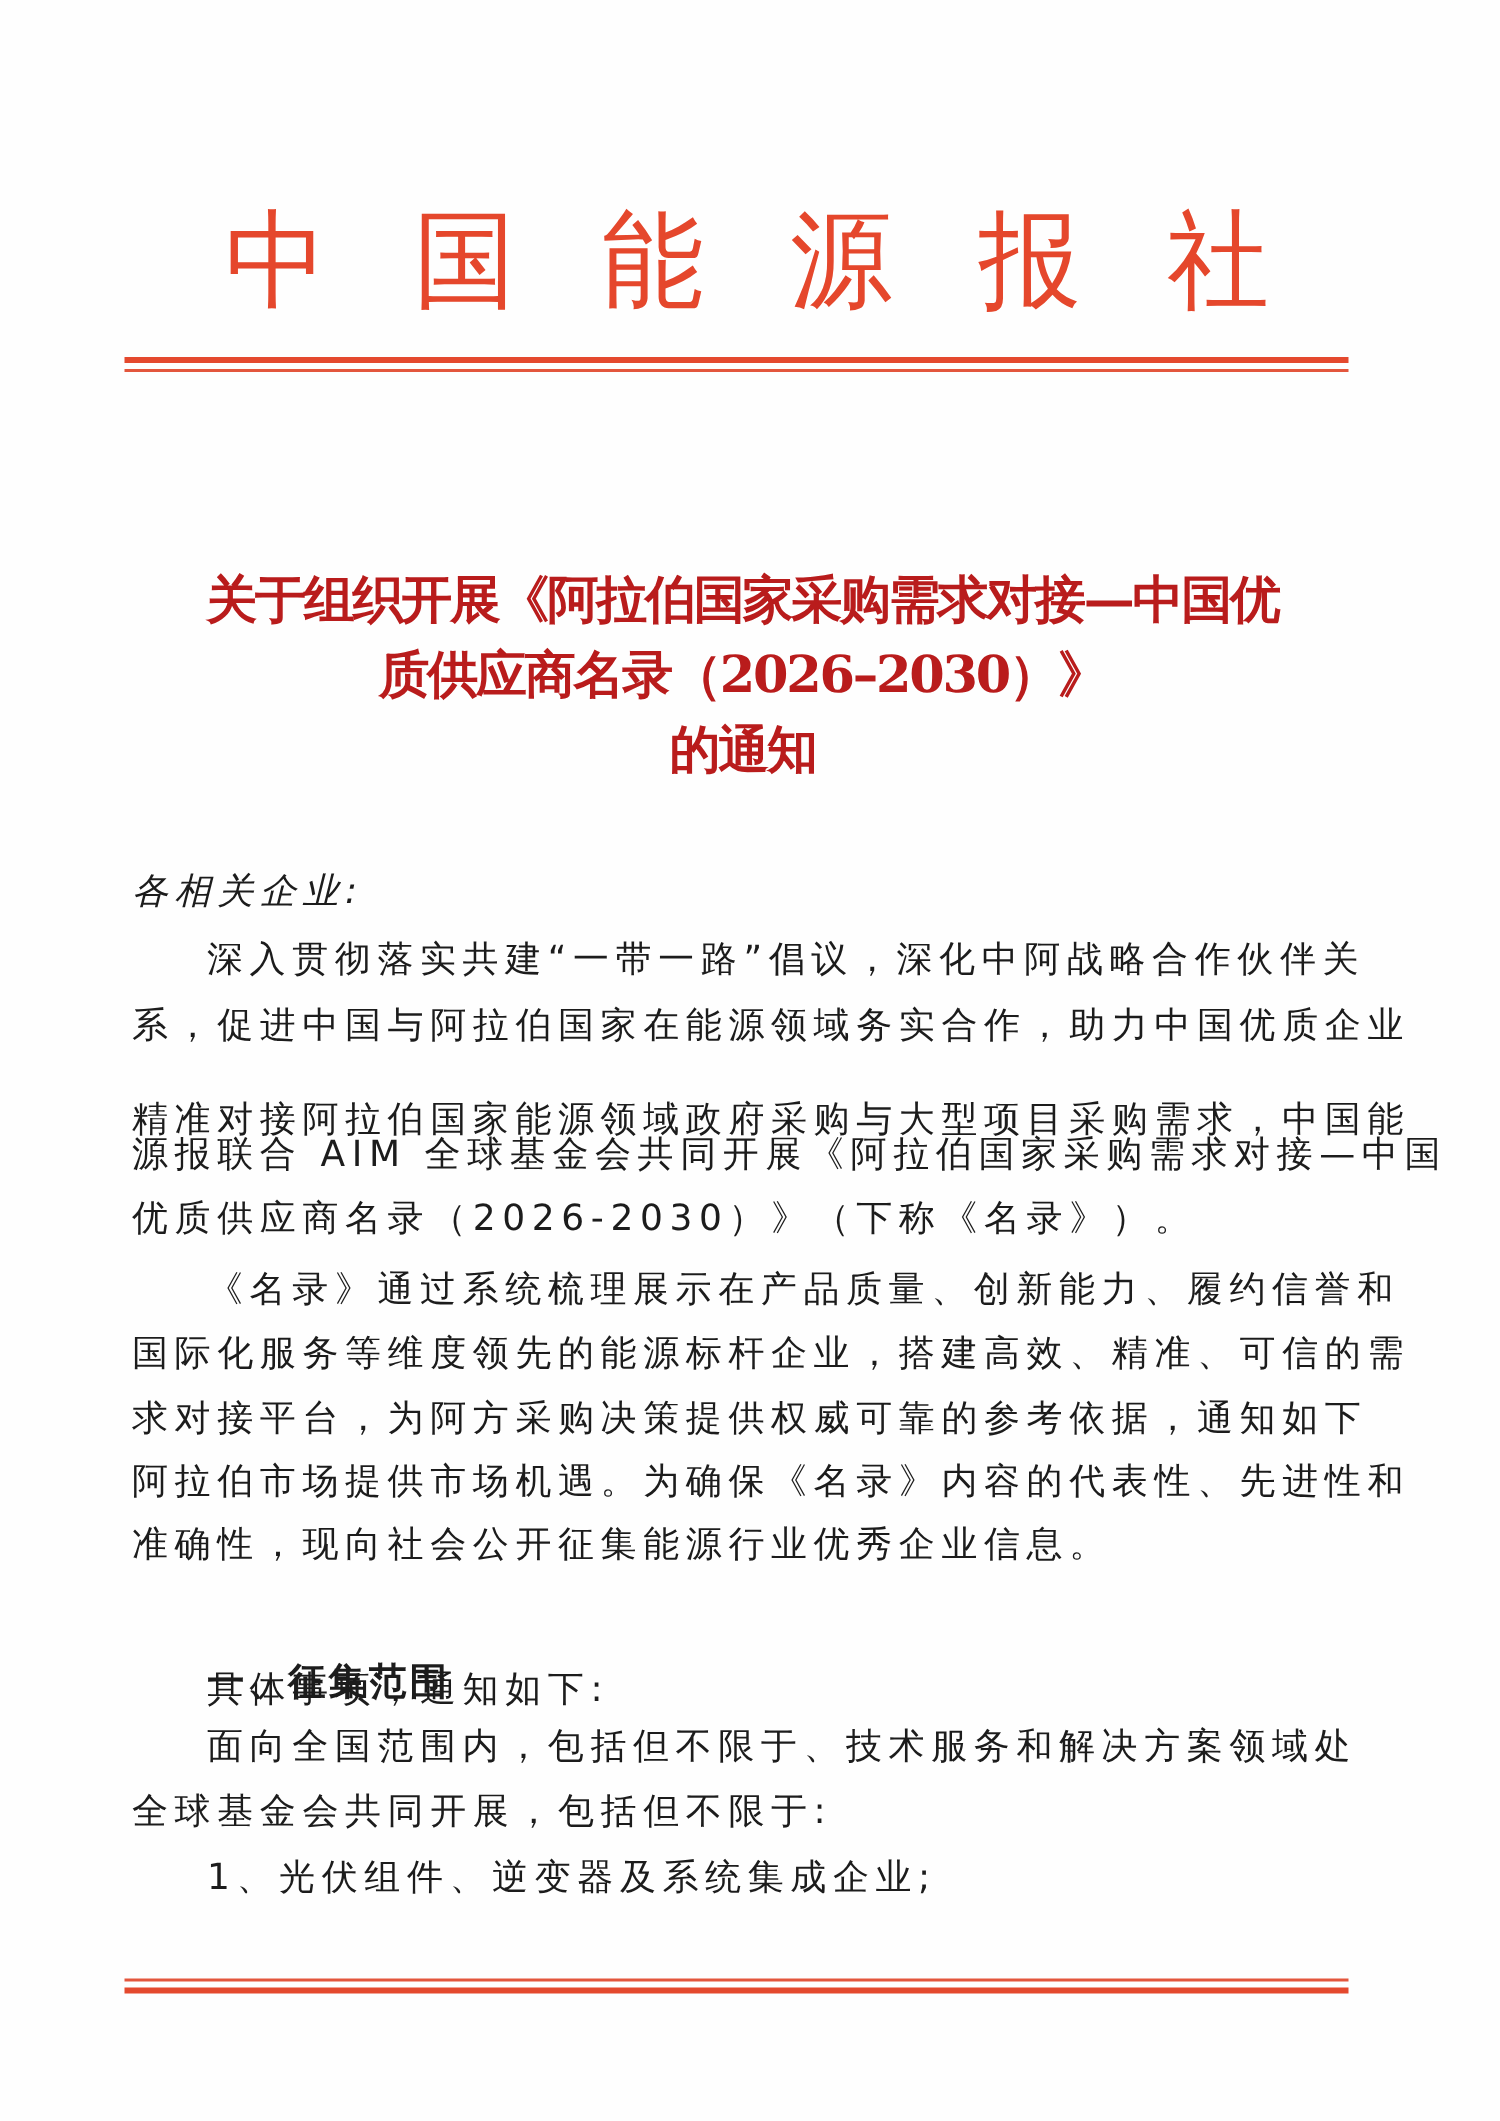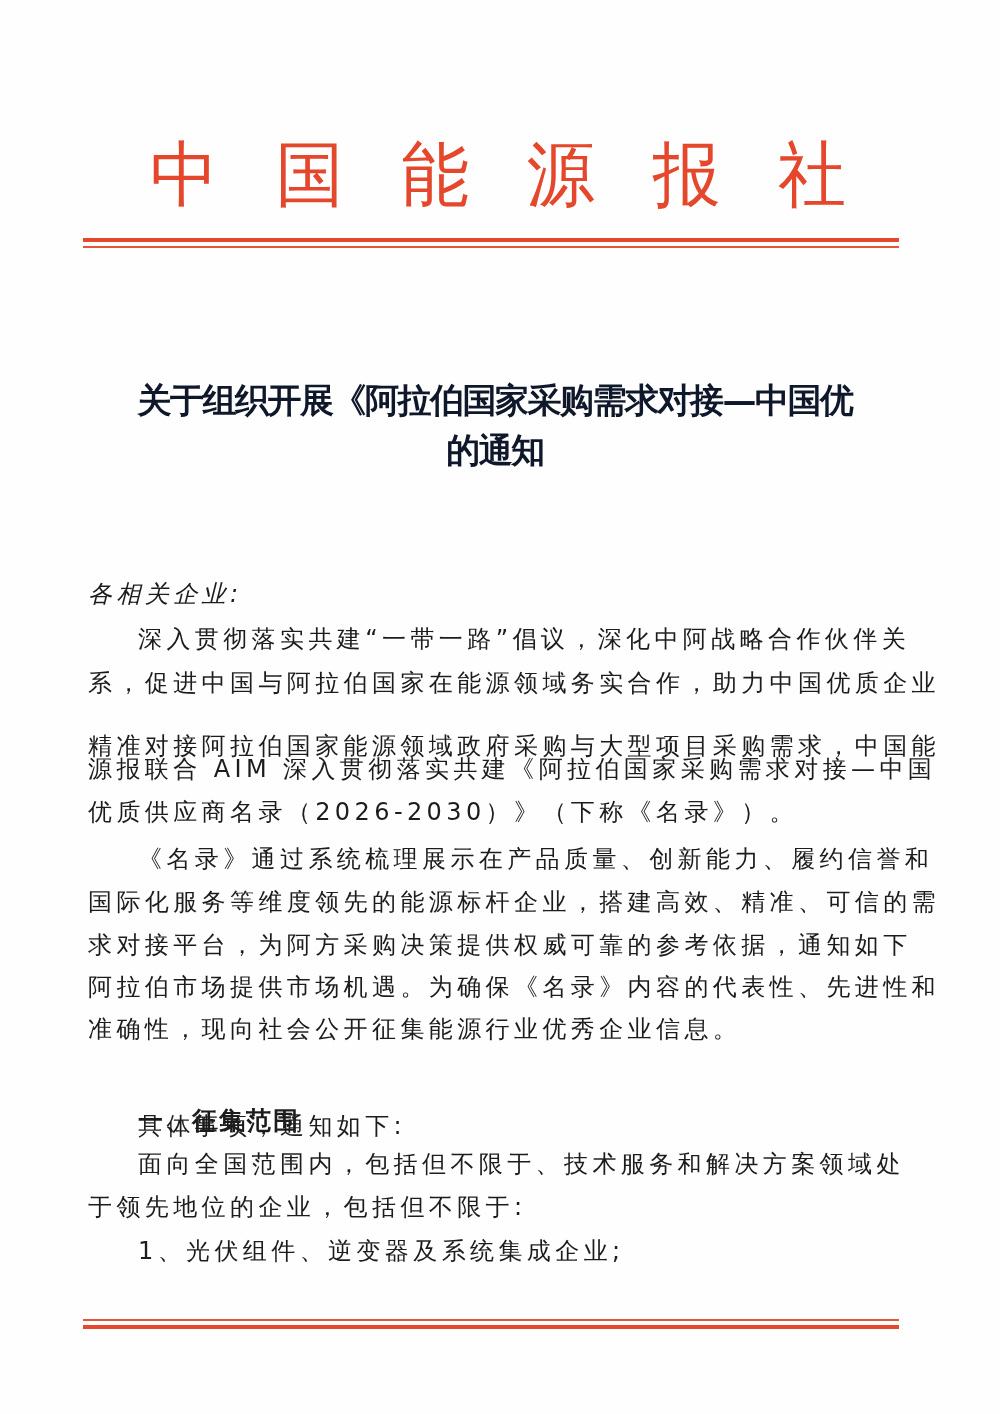--- a/index.html
+++ b/index.html
@@ -55,21 +55,21 @@
     .rule.thin { height: 2px; background: #e3563d; }
 
     
     .title {
       position: absolute;
       left: 80px;
       width: 830px;
       text-align: center;
       font-family: "DejaVu Serif", serif;
       font-weight: bold;
-      color: #0f172a;
+      color: #b91c1c;
       font-size: 34px;
       line-height: 50px;
       letter-spacing: -1.5px;
     }
     .title-line { display: block; white-space: nowrap; }
 
     
     .body-text {
       position: absolute;
       left: 88px;
@@ -106,38 +106,39 @@
     <span class="masthead-char">源</span>
     <span class="masthead-char">报</span>
     <span class="masthead-char">社</span>
   </div>
 
   <div class="rule thick" style="top:238px;"></div>
   <div class="rule thin" style="top:246px;"></div>
 
   <div class="title" style="top:375px;">
     <span class="title-line">关于组织开展《阿拉伯国家采购需求对接—中国优</span>
+    <span class="title-line">质供应商名录（2026–2030）》</span>
     <span class="title-line">的通知</span>
   </div>
 
   <div class="body-text" style="top:0;">
     <div class="line" style="top:579px;font-style:italic;">各相关企业:</div>
     <div class="line indent" style="top:624px;">深入贯彻落实共建“一带一路”倡议，深化中阿战略合作伙伴关</div>
     <div class="line" style="top:668px;">系，促进中国与阿拉伯国家在能源领域务实合作，助力中国优质企业</div>
     <div class="line" style="top:711px;margin-top:20px;">精准对接阿拉伯国家能源领域政府采购与大型项目采购需求，中国能</div>
-    <div class="line" style="top:754px;">源报联合 AIM 深入贯彻落实共建《阿拉伯国家采购需求对接—中国</div>
+    <div class="line" style="top:754px;">源报联合 AIM 全球基金会共同开展《阿拉伯国家采购需求对接—中国</div>
     <div class="line" style="top:797px;">优质供应商名录（2026-2030）》（下称《名录》）。</div>
     <div class="line indent" style="top:844px;">《名录》通过系统梳理展示在产品质量、创新能力、履约信誉和</div>
     <div class="line" style="top:887px;">国际化服务等维度领先的能源标杆企业，搭建高效、精准、可信的需</div>
     <div class="line" style="top:930px;">求对接平台，为阿方采购决策提供权威可靠的参考依据，通知如下</div>
     <div class="line" style="top:972px;">阿拉伯市场提供市场机遇。为确保《名录》内容的代表性、先进性和</div>
     <div class="line" style="top:1014px;">准确性，现向社会公开征集能源行业优秀企业信息。</div>
     <div class="line indent" style="top:1111px;">具体事项，通知如下:</div>
     <div class="line indent heading" style="top:1106px;">一、征集范围</div>
     <div class="line indent" style="top:1149px;">面向全国范围内，包括但不限于、技术服务和解决方案领域处</div>
-    <div class="line" style="top:1192px;">于领先地位的企业，包括但不限于:</div>
+    <div class="line" style="top:1192px;">全球基金会共同开展，包括但不限于:</div>
     <div class="line indent" style="top:1236px;">1、光伏组件、逆变器及系统集成企业;</div>
   </div>
 
   <div class="rule thin" style="top:1319px;"></div>
   <div class="rule thick" style="top:1325px;"></div>
 
 </div>
 
 </body></html>

